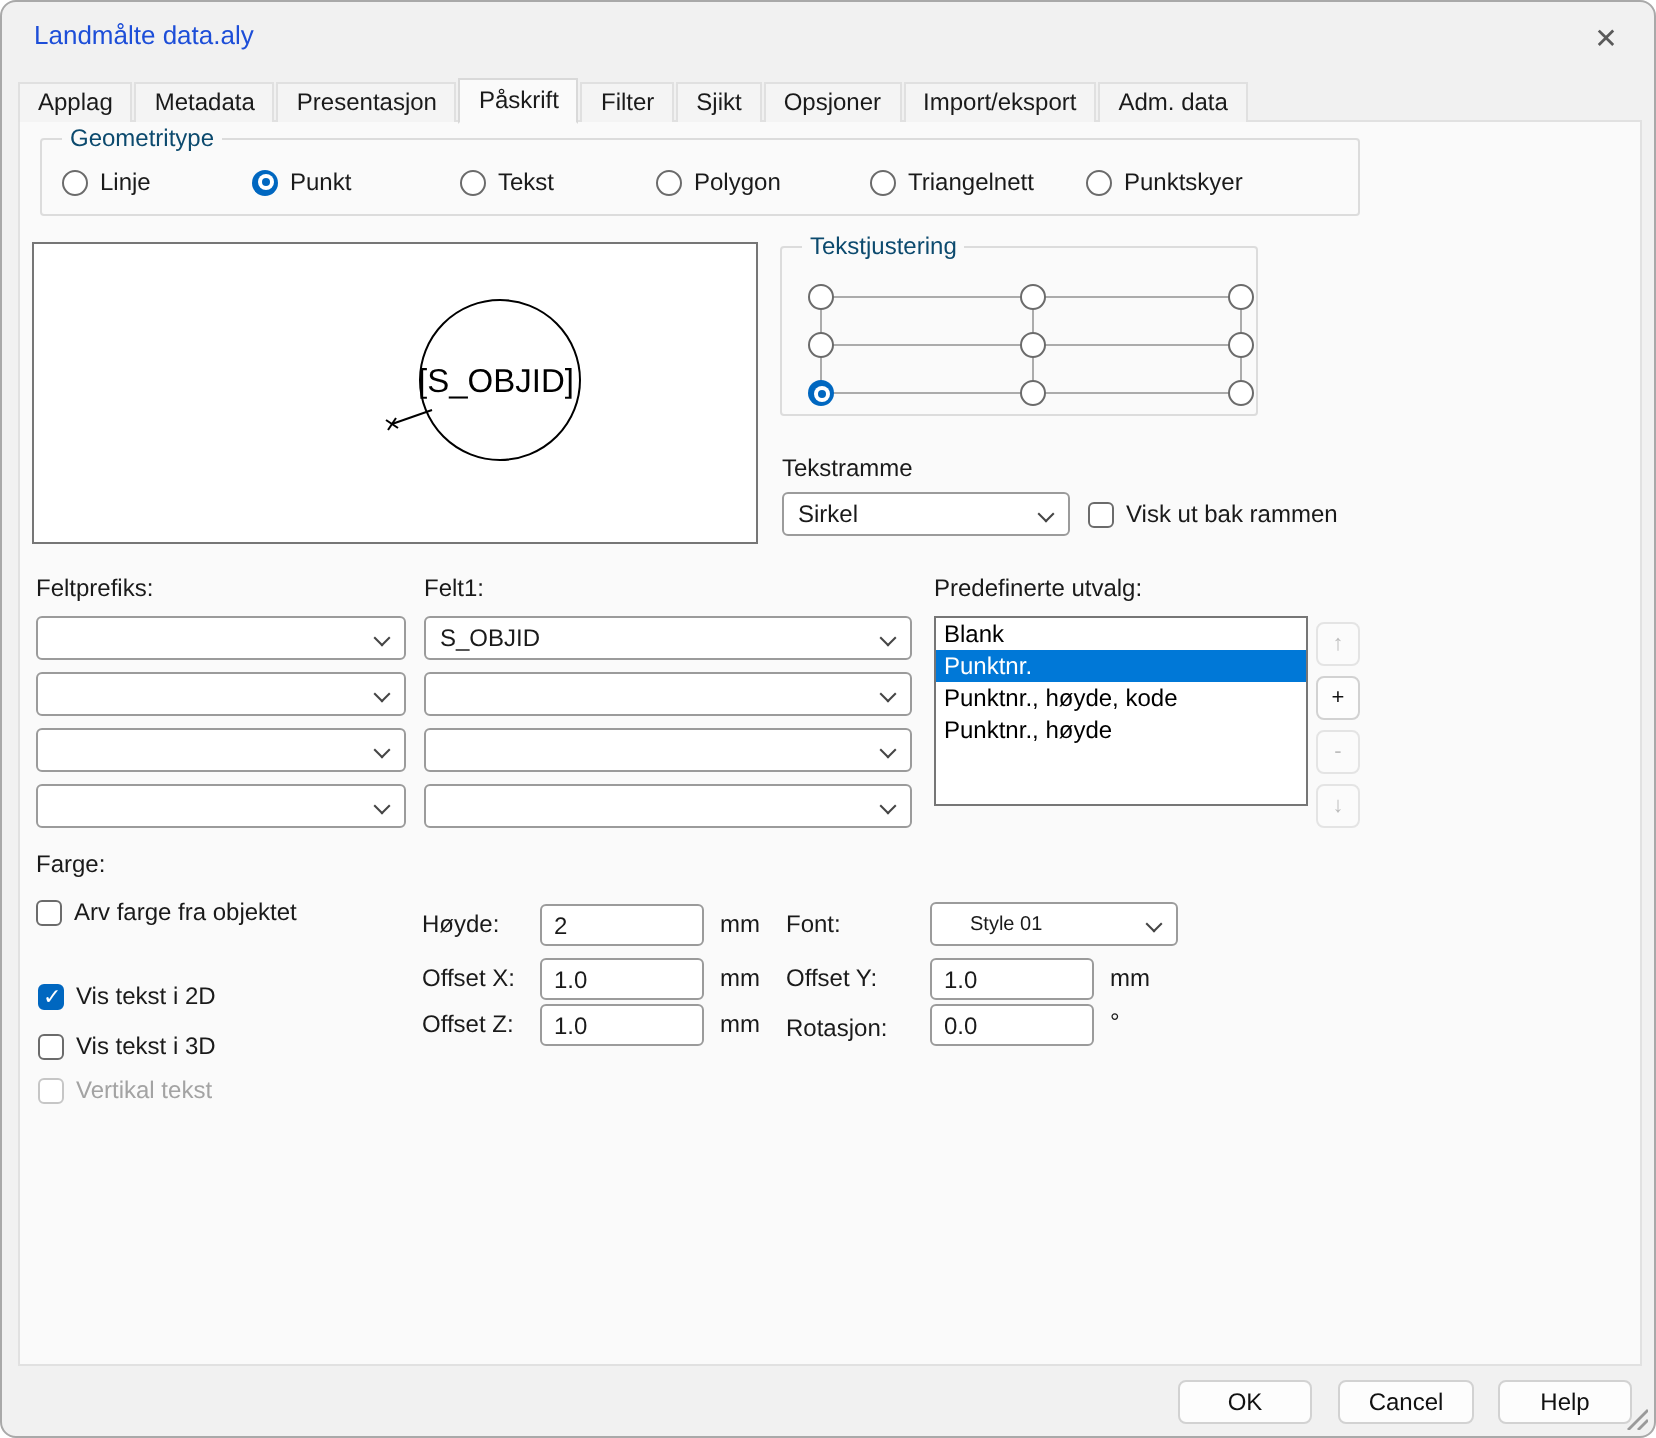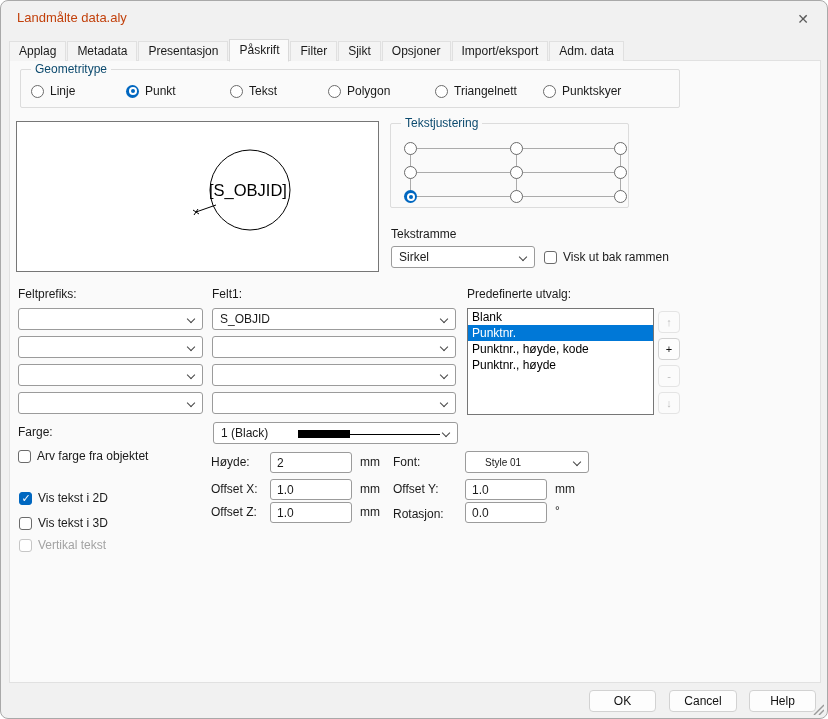--- a/index.html
+++ b/index.html
@@ -1,21 +1,21 @@
 <!DOCTYPE html>
 <html><head>
 <meta charset="utf-8">
 <style>
   html,body{margin:0;padding:0;background:#fff;font-family:"Liberation Sans",sans-serif;}
   *{box-sizing:border-box;}
   .dialog{position:relative;width:828px;height:719px;background:#f1f1f1;border:1px solid #a9a9a9;
           border-radius:8px;overflow:hidden;}
   
   .titlebar{position:absolute;left:0;top:0;width:100%;height:36px;}
-  .title{position:absolute;left:16px;top:9px;font-size:13px;color:#c2410c;}
+  .title{position:absolute;left:16px;top:9px;font-size:13px;color:#1d4ed8;}
   .close-btn{position:absolute;right:10px;top:5px;width:28px;height:26px;display:flex;align-items:center;
              justify-content:center;font-size:14px;color:#5a5a5a;cursor:default;border-radius:4px;}
   
   .tabstrip{position:absolute;left:8px;top:37px;height:23px;display:flex;align-items:flex-end;z-index:3;}
   .tab{height:20px;line-height:19px;padding:0 9px;font-size:12px;color:#1a1a1a;background:#f4f4f4;
        border:1px solid #e0e0e0;border-bottom:none;margin-right:1px;}
   .tab.active{height:23px;line-height:21px;background:#fafafa;border:1px solid #d9d9d9;border-bottom:1px solid #fafafa;
        margin-bottom:-1px;position:relative;z-index:4;}
   
   .page{position:absolute;left:8px;top:59px;width:812px;height:623px;background:#fafafa;
@@ -43,21 +43,21 @@
   .check.disabled{border-color:#c6c6c6;}
   
   .combo{position:absolute;height:22px;background:#fff;border:1px solid #9b9b9b;border-radius:3px;
          display:flex;align-items:center;padding:0 22px 0 7px;font-size:12px;color:#1a1a1a;}
   .chev{position:absolute;right:8px;top:7px;width:6px;height:6px;border-right:1.3px solid #454545;
         border-bottom:1.3px solid #454545;transform:rotate(45deg);}
   .inp{position:absolute;height:21px;width:82px;background:#fff;border:1px solid #9b9b9b;border-radius:3px;
        font-size:12px;font-family:"Liberation Sans",sans-serif;padding:0 6px;color:#1a1a1a;}
   .unit{position:absolute;font-size:12px;color:#1a1a1a;}
   
-  .listbox{position:absolute;left:457px;top:247px;width:187px;height:107px;background:#fff;
+  .listbox{position:absolute;left:457px;top:247px;width:187px;height:95px;background:#fff;
            border:1px solid #767676;overflow:hidden;}
   .li{font-size:12px;height:16px;line-height:16px;padding:0 4px;color:#000;}
   .li.selected{background:#0078d7;color:#fff;}
   .sqbtn{position:absolute;left:648px;width:22px;height:22px;border:1px solid #d2d2d2;border-radius:4px;
          background:#fdfdfd;font-size:11px;color:#111;display:flex;align-items:center;justify-content:center;
          font-family:"Liberation Sans",sans-serif;padding:0;}
   .sqbtn.disabled{color:#bdbdbd;border-color:#e4e4e4;background:#fbfbfb;}
   
   .preview{position:absolute;left:6px;top:60px;width:363px;height:151px;background:#fff;border:1px solid #767676;}
   
@@ -206,26 +206,20 @@
       <div class="li selected">Punktnr.</div>
       <div class="li">Punktnr., høyde, kode</div>
       <div class="li">Punktnr., høyde</div>
     </div>
     <button class="sqbtn disabled" style="top:250px">↑</button>
     <button class="sqbtn" style="top:277px">+</button>
     <button class="sqbtn disabled" style="top:304px">-</button>
     <button class="sqbtn disabled" style="top:331px">↓</button>
 
     <div class="lbl" style="position:absolute;left:8px;top:364px">Farge:</div>
-    <div class="combo" style="left:203px;top:361px;width:245px">
-      <span>1 (Black)</span>
-      <span class="swatch"></span>
-      <span class="swline"></span>
-      <span class="chev"></span>
-    </div>
     <div class="cbrow" style="left:8px;top:388px">
       <span class="check"></span>
       <span class="lbl">Arv farge fra objektet</span>
     </div>
 
     <div class="lbl" style="position:absolute;left:201px;top:394px">Høyde:</div>
     <input class="inp" style="left: 260px; top: 391px;" value="2">
     <span class="unit" style="left:350px;top:394px">mm</span>
     <div class="lbl" style="position:absolute;left:383px;top:394px">Font:</div>
     <div class="combo" style="left:455px;top:390px;width:124px;font-size:10px">

